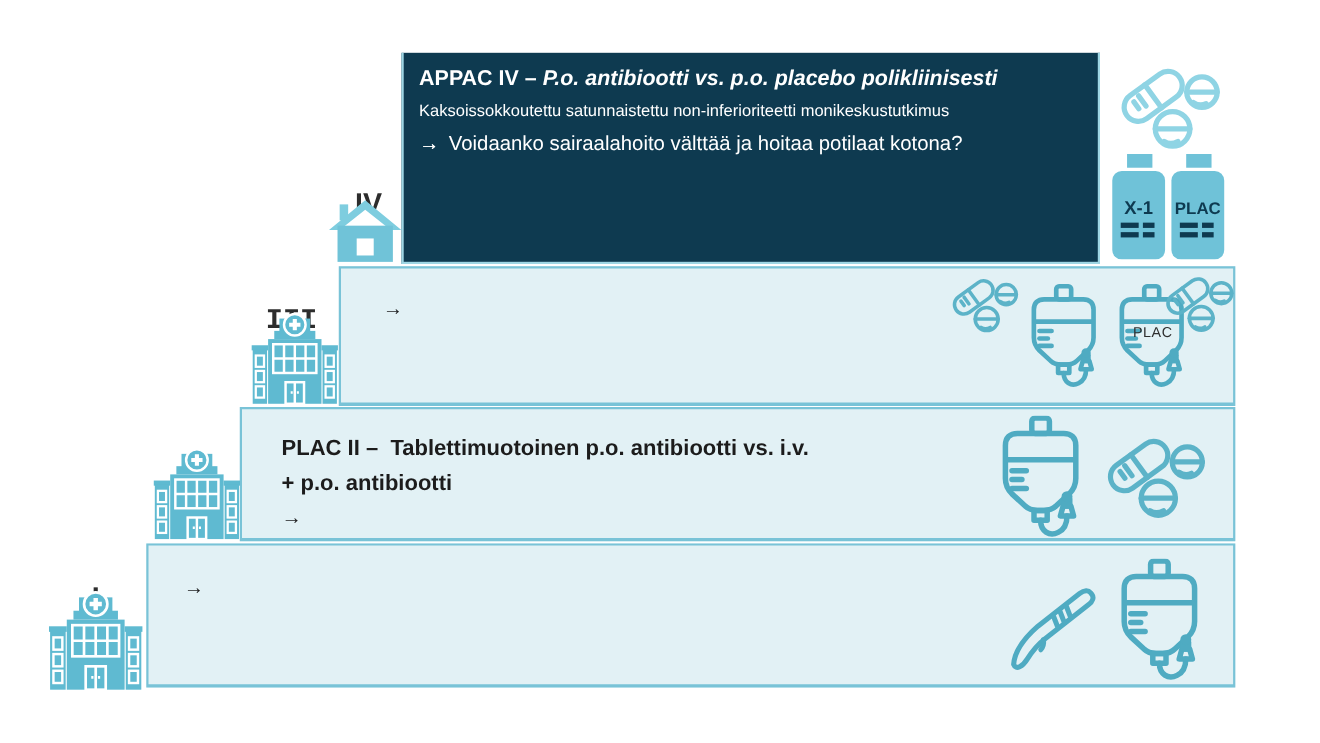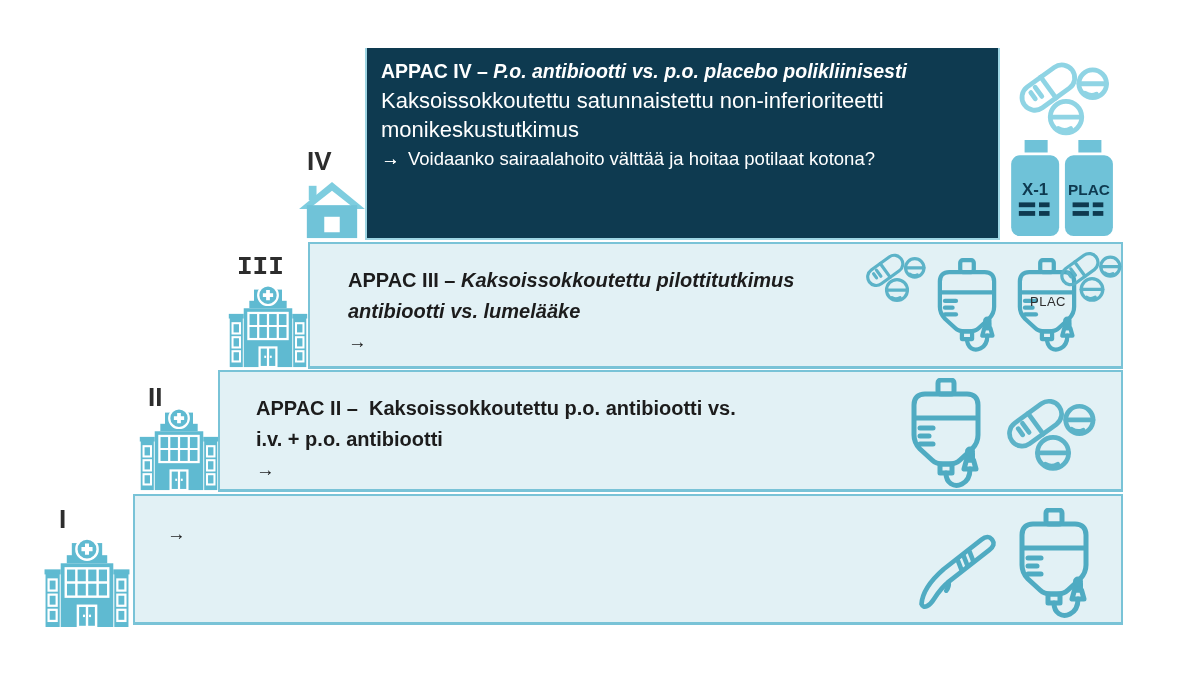--- a/index.html
+++ b/index.html
@@ -22,21 +22,21 @@
   
   .bar-iv  { left:365px; top:48px;  width:635px; height:192px; padding:9px 0 0 14px; }
   .bar-iii { left:308px; top:242px; width:815px; height:127px; padding:21px 0 0 38px; }
   .bar-ii  { left:218px; top:370px; width:905px; height:122px; padding:21px 0 0 36px; }
   .bar-i   { left:133px; top:494px; width:990px; height:131px; padding:23px 0 0 32px; }
 
   
   .txt-iv  { width:595px; }
   .t-iv    { font-size:19.5px; font-weight:bold; line-height:29px; }
   .italic  { font-style:italic; }
-  .s-iv    { font-size:22px; line-height:29px; }
+  .s-iv    { font-size:15px; line-height:29px; }
   .txt-iii { width:522px; }
   .txt-ii  { width:482px; }
   .txt-i   { width:545px; }
   .title-light { font-size:20px; font-weight:bold; line-height:31px; white-space:pre-wrap; }
   .bullet  { position:relative; padding-left:27px; font-size:18.5px; line-height:29px; }
   .bullet-light { line-height:30px; }
   .arrow   { position:absolute; left:0; top:0; font-weight:bold; }
 
   
   .icon { position:absolute; }
@@ -54,22 +54,22 @@
   .bag-label { position:absolute; left:714px; top:50px; width:48px; text-align:center;
                font-size:13px; color:#2f2f2f; letter-spacing:0.5px; }
 
   .ii-bag   { left:680px; top:6px;  width:92px; height:112px; }
   .ii-pills { left:784px; top:22px; width:98px; height:82px; }
 
   .i-scalpel{ left:760px; top:20px; width:114px; height:98px; }
   .i-bag    { left:873px; top:12px; width:92px;  height:112px; }
 
   
-  .numeral { position:absolute; width:56px; text-align:left;
-             font-size:26px; font-weight:bold; color:#2d2d2d; }
+  .numeral { position:absolute; width:56px; text-align:center;
+             font-size:26px; font-weight:bold; color:#2d2d2d;margin-top:24px; }
   .num-iv  { left:307px; top:146px; }
   .num-iii { left:237px; top:252px;font-family:Liberation Mono, monospace; }
   .num-ii  { left:148px; top:382px; }
   .num-i   { left:59px;  top:504px; }
 
   .house   { left:296px; top:180px; width:72px; height:60px; }
   .hosp-iii{ left:228px; top:284px; width:80px; height:84px; }
   .hosp-ii { left:139px; top:407px; width:80px; height:84px; }
   .hosp-i  { left:43px;  top:537px; width:88px; height:91px; }
 </style>
@@ -180,41 +180,40 @@
         <rect x="67" y="65" width="17" height="5"></rect>
           <rect x="88" y="65" width="11" height="5"></rect>
         <rect x="67" y="74" width="17" height="5"></rect>
           <rect x="88" y="74" width="11" height="5"></rect>
       </g>
     </svg>
   </section>
 
   <section class="bar bar-light bar-iii">
     <div class="txt-iii">
-      <p class="title-light"><span>APPAC III – </span><span class="italic">Kaksoissokkoutettu pilottitutkimus antibiootti vs. lumelääke</span></p>
       <p class="bullet bullet-light"><span class="arrow">→</span></p>
     </div>
     <svg class="icon pills-light iii-p1" viewBox="0 0 104 86">
         <use href="#sym-pills"></use>
       </svg>
     <svg class="icon line-icon iii-bag1" viewBox="0 0 92 112">
         <use href="#sym-bag"></use>
       </svg>
     <svg class="icon line-icon iii-bag2" viewBox="0 0 92 112">
         <use href="#sym-bag"></use>
       </svg>
     <span class="bag-label">PLAC</span>
     <svg class="icon pills-light iii-p2" viewBox="0 0 104 86">
         <use href="#sym-pills"></use>
       </svg>
   </section>
 
   <section class="bar bar-light bar-ii">
     <div class="txt-ii">
-      <p class="title-light">APPAC II –  Kaksoissokkoutettu p.o. antibiootti vs. i.v. + p.o. antibiootti</p>
+      <p class="title-light">PLAC II –  Tablettimuotoinen p.o. antibiootti vs. i.v. + p.o. antibiootti</p>
       <p class="bullet bullet-light"><span class="arrow">→</span></p>
     </div>
     <svg class="icon line-icon ii-bag" viewBox="0 0 92 112">
         <use href="#sym-bag"></use>
       </svg>
     <svg class="icon pills-light ii-pills" viewBox="0 0 104 86">
         <use href="#sym-pills"></use>
       </svg>
   </section>
 

